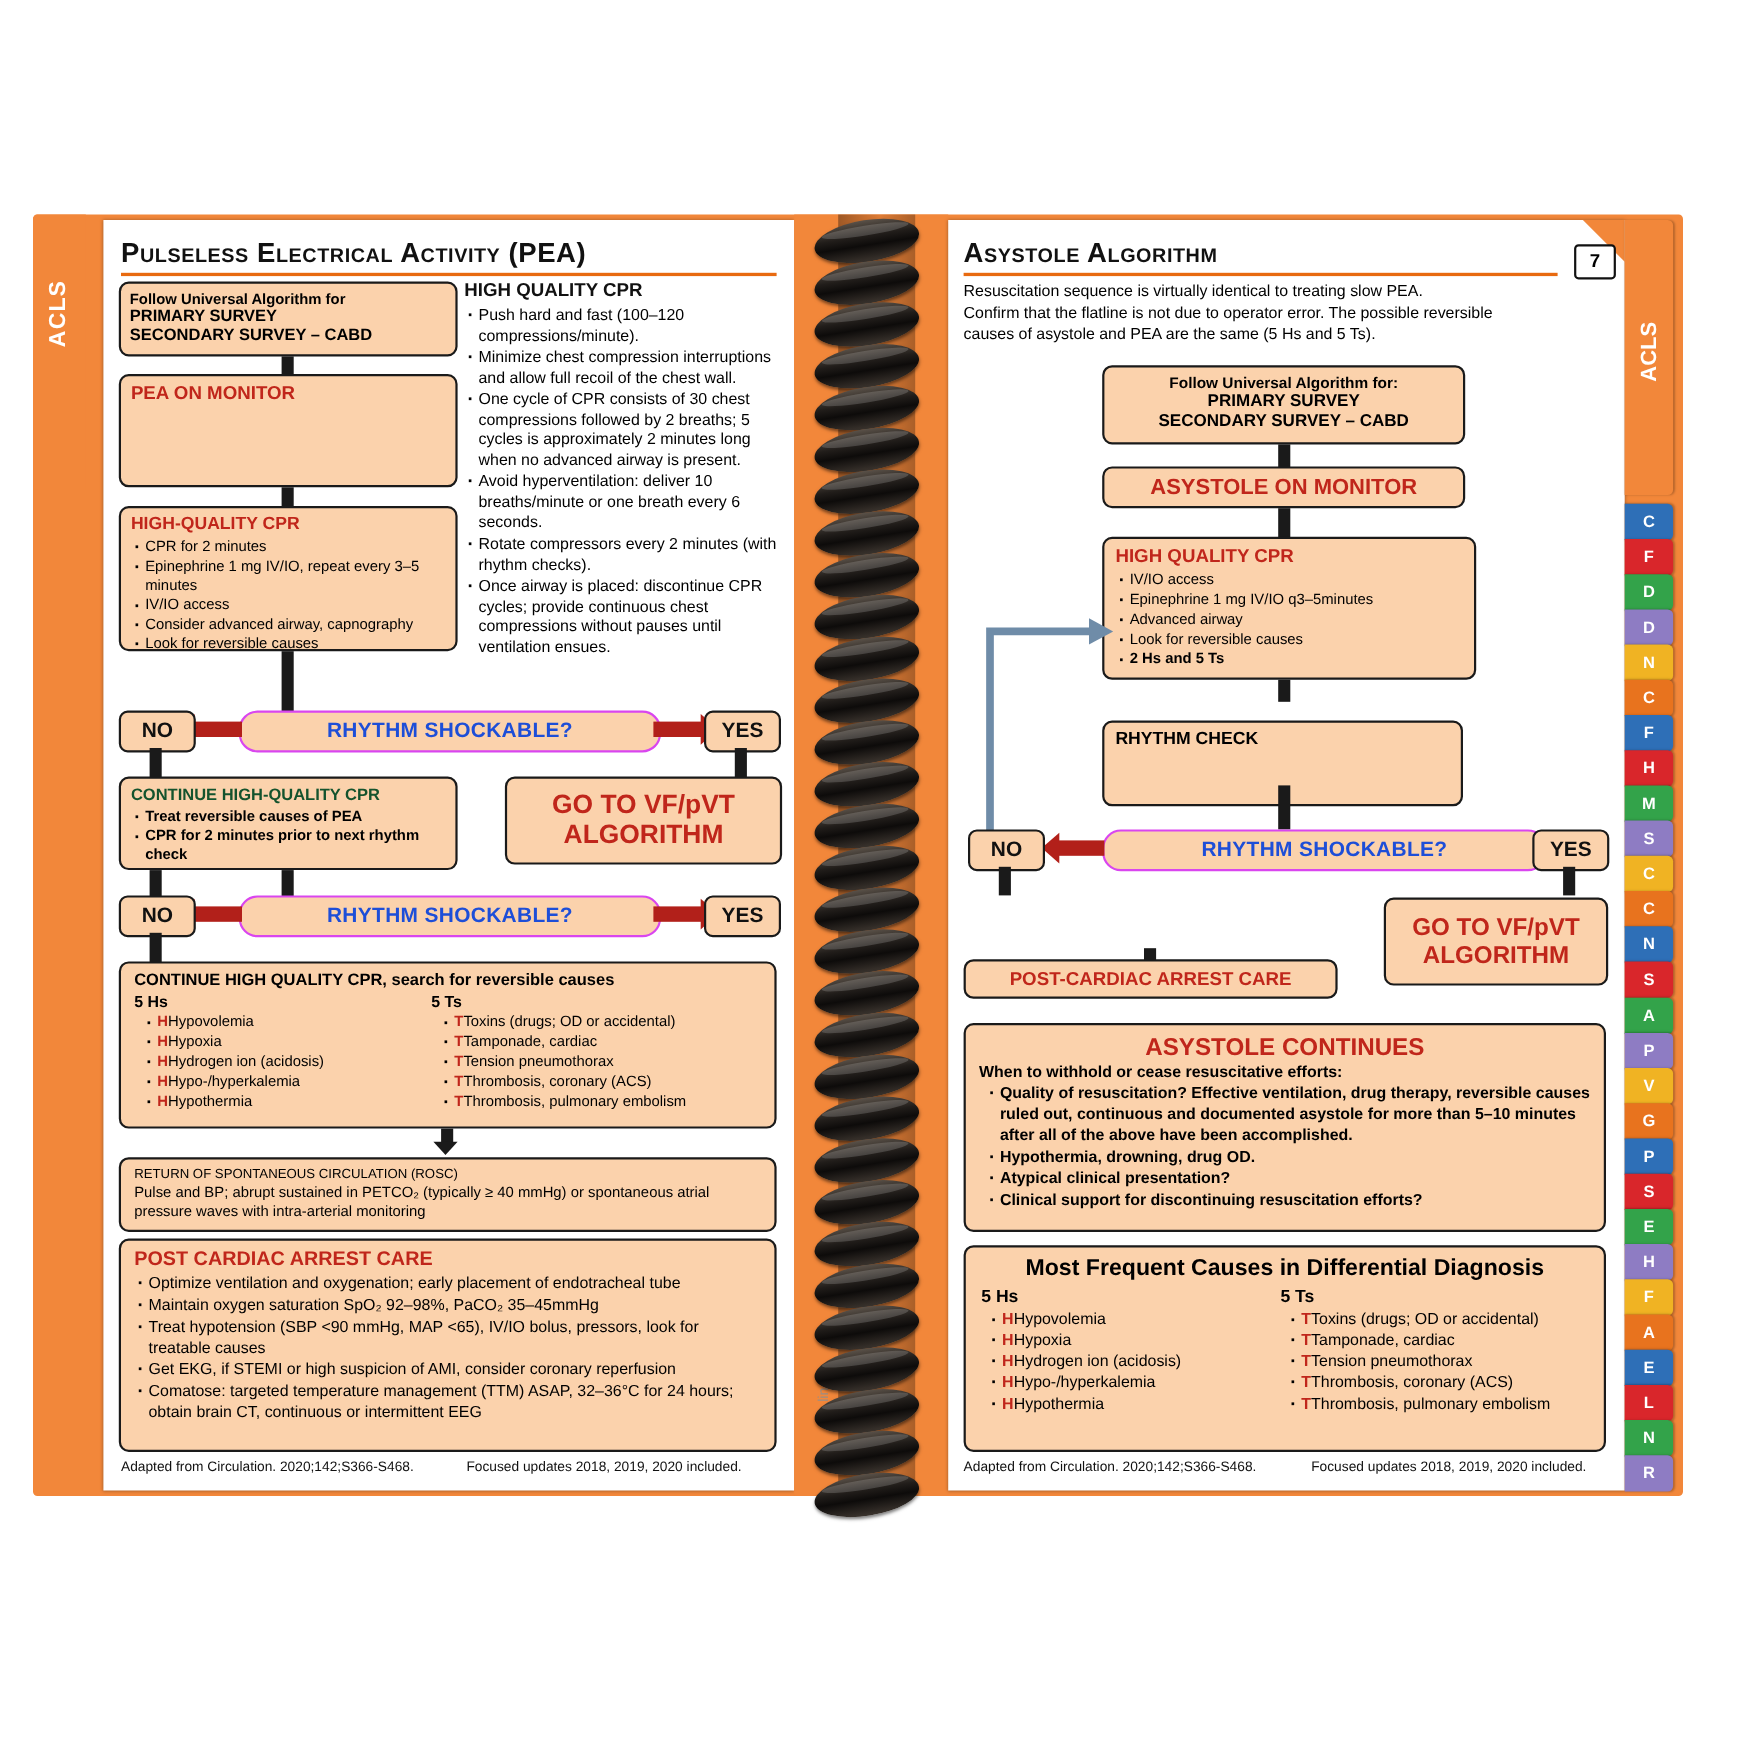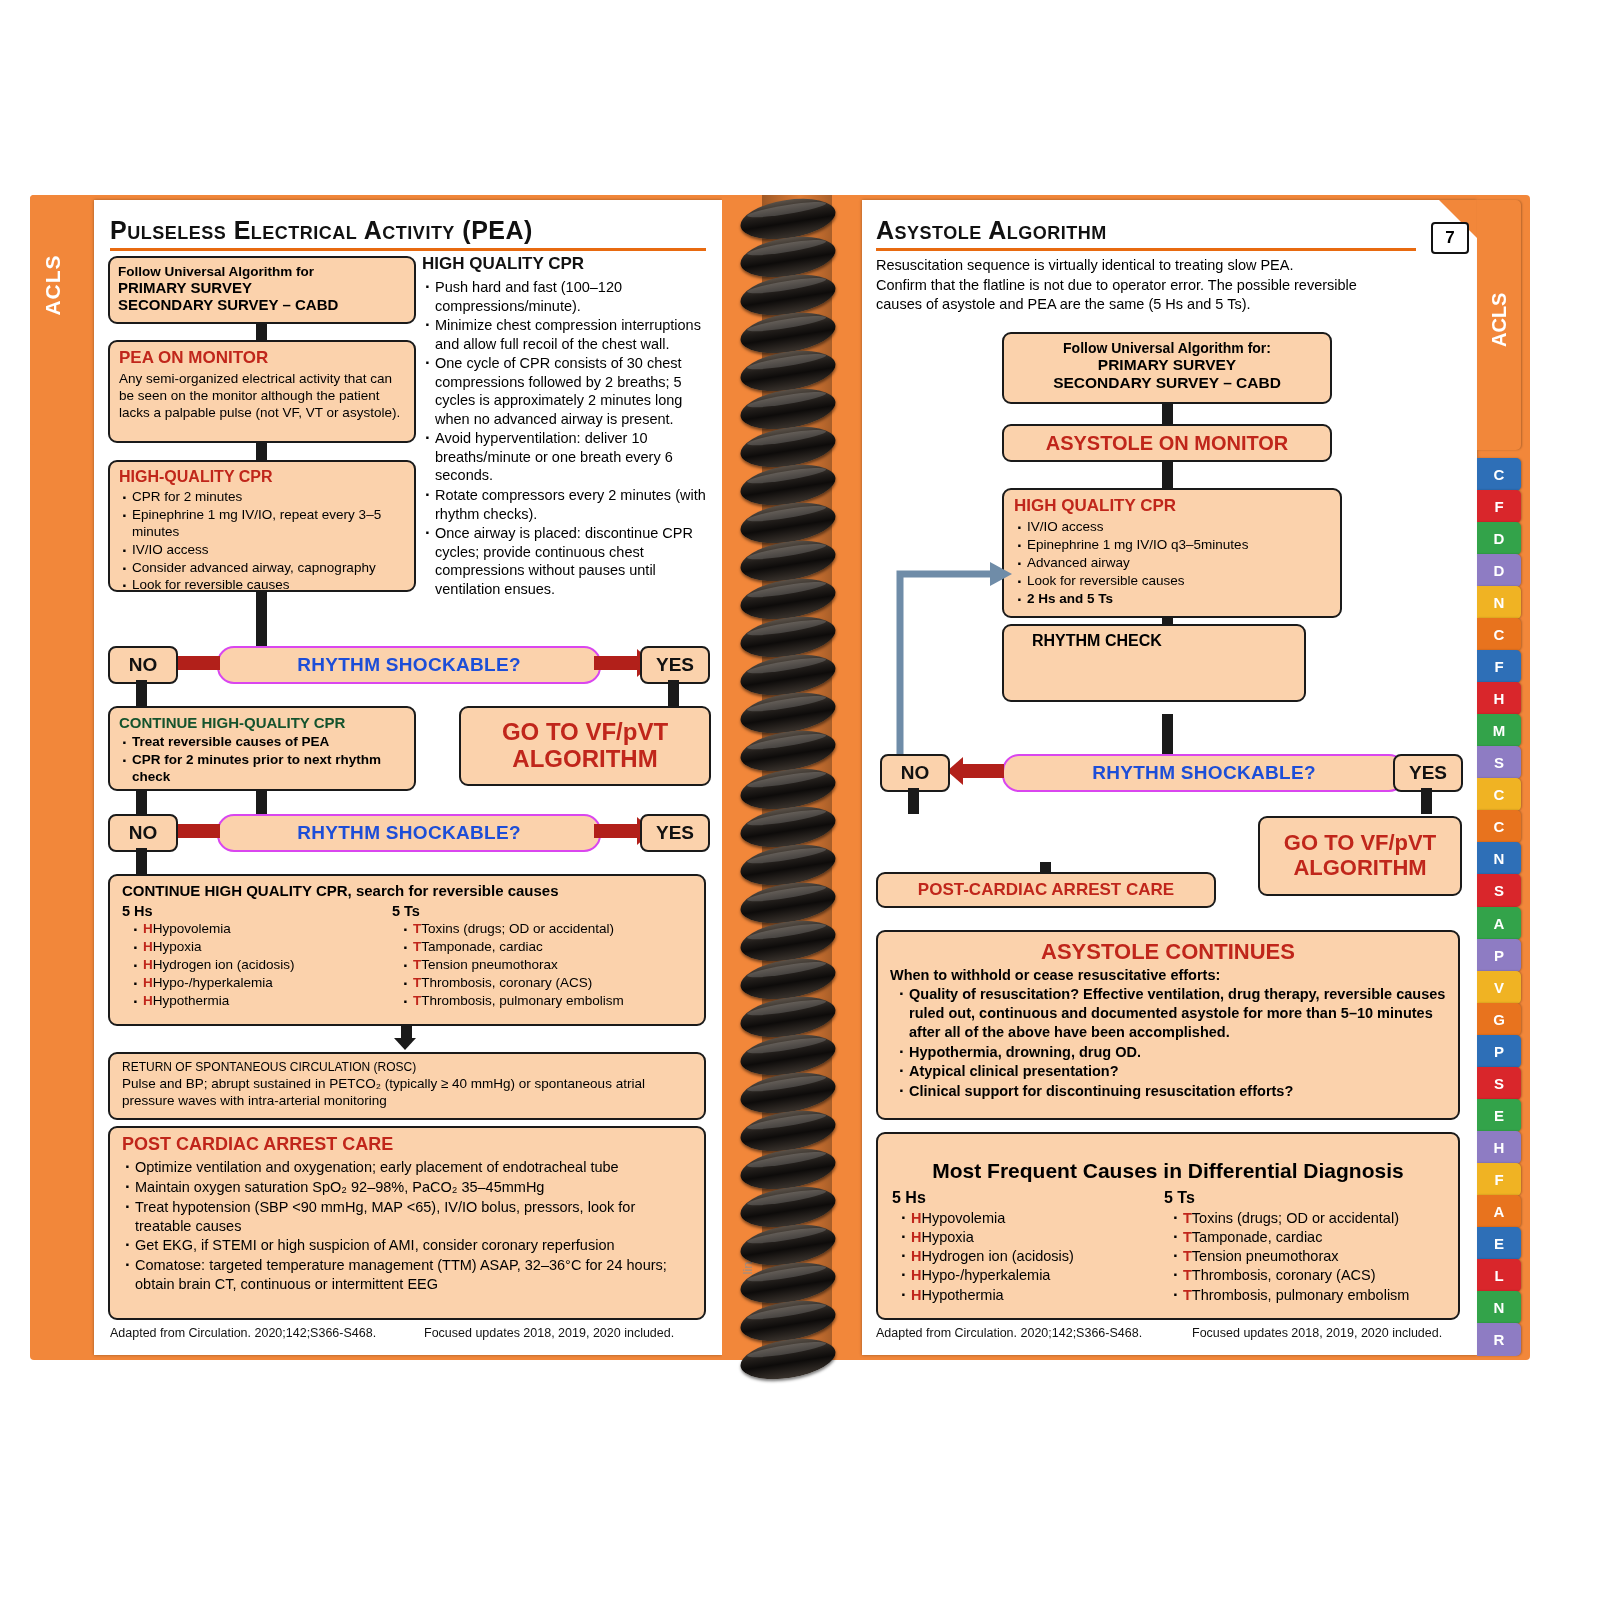--- a/index.html
+++ b/index.html
@@ -66,21 +66,20 @@
 
     <div class="box" style="left:14px;top:56px;width:308px;height:68px;padding:6px 8px;">
       <div style="font-size:13.5px;font-weight:bold;">Follow Universal Algorithm for</div>
       <div style="font-size:15px;font-weight:bold;">PRIMARY SURVEY</div>
       <div style="font-size:15px;font-weight:bold;">SECONDARY SURVEY – CABD</div>
     </div>
     <div class="connector" style="left:162px;top:124px;width:11px;height:16px;"></div>
 
     <div class="box" style="left:14px;top:140px;width:308px;height:103px;padding:6px 9px;">
       <div class="title" style="font-size:17px;">PEA ON MONITOR</div>
-      <div class="small" style="margin-top:3px;">Any semi-organized electrical activity that can be seen on the monitor although the patient lacks a palpable pulse (not VF, VT or asystole).</div>
     </div>
     <div class="connector" style="left:162px;top:243px;width:11px;height:17px;"></div>
 
     <div class="box" style="left:14px;top:260px;width:308px;height:132px;padding:6px 9px;">
       <div class="title" style="font-size:16px;">HIGH-QUALITY CPR</div>
       <ul class="b small" style="margin-top:3px;">
         <li>CPR for 2 minutes</li>
         <li>Epinephrine 1 mg IV/IO, repeat every 3–5 minutes</li>
         <li>IV/IO access</li>
         <li>Consider advanced airway, capnography</li>
@@ -260,21 +259,21 @@
       <ul class="b small" style="margin-top:3px;">
         <li>IV/IO access</li>
         <li>Epinephrine 1 mg IV/IO q3–5minutes</li>
         <li>Advanced airway</li>
         <li>Look for reversible causes</li>
         <li style="font-weight:bold;">2 Hs and 5 Ts</li>
       </ul>
     </div>
     <div class="connector" style="left:300px;top:418px;width:11px;height:20px;"></div>
 
-    <div class="box" style="left:140px;top:424px;width:304px;height:78px;padding:6px 28px;">
+    <div class="box" style="left:140px;top:455px;width:328px;height:78px;padding:6px 10px;">
       <div style="font-size:16px;font-weight:bold;">RHYTHM CHECK</div>
     </div>
     <div class="connector" style="left:300px;top:514px;width:11px;height:40px;"></div>
 
     <svg style="position:absolute;left:10px;top:352px;" width="150" height="230">
       <path d="M 28 222 L 28 22 L 118 22" fill="none" stroke="#6F8CA8" stroke-width="7"></path>
       <polygon points="118,10 140,22 118,34" fill="#6F8CA8"></polygon>
     </svg>
 
     <div class="arrowbar" style="left:140px;top:554px;width:400px;font-size:19px;">
@@ -305,21 +304,21 @@
       <div style="text-align:center;color:#C0261B;font-weight:bold;font-size:22px;">ASYSTOLE CONTINUES</div>
       <div style="font-size:14.5px;font-weight:bold;margin-top:2px;">When to withhold or cease resuscitative efforts:</div>
       <ul class="b" style="font-size:14.5px;line-height:1.3;font-weight:bold;margin-top:2px;margin-left:6px;">
         <li>Quality of resuscitation? Effective ventilation, drug therapy, reversible causes ruled out, continuous and documented asystole for more than 5–10 minutes after all of the above have been accomplished.</li>
         <li>Hypothermia, drowning, drug OD.</li>
         <li>Atypical clinical presentation?</li>
         <li>Clinical support for discontinuing resuscitation efforts?</li>
       </ul>
     </div>
 
-    <div class="box" style="left:14px;top:932px;width:584px;height:188px;padding:25px 14px;">
+    <div class="box" style="left:14px;top:932px;width:584px;height:188px;padding:7px 14px;">
       <div style="text-align:center;font-weight:bold;font-size:21px;">Most Frequent Causes in Differential Diagnosis</div>
       <div style="display:flex;margin-top:6px;">
         <div style="width:272px;">
           <div style="font-size:16px;font-weight:bold;">5 Hs</div>
           <ul class="b small" style="margin-left:6px;font-size:14.5px;">
             <li><span class="hletter">H</span><span>Hypovolemia</span></li>
             <li><span class="hletter">H</span><span>Hypoxia</span></li>
             <li><span class="hletter">H</span><span>Hydrogen ion (acidosis)</span></li>
             <li><span class="hletter">H</span><span>Hypo-/hyperkalemia</span></li>
             <li><span class="hletter">H</span><span>Hypothermia</span></li>

